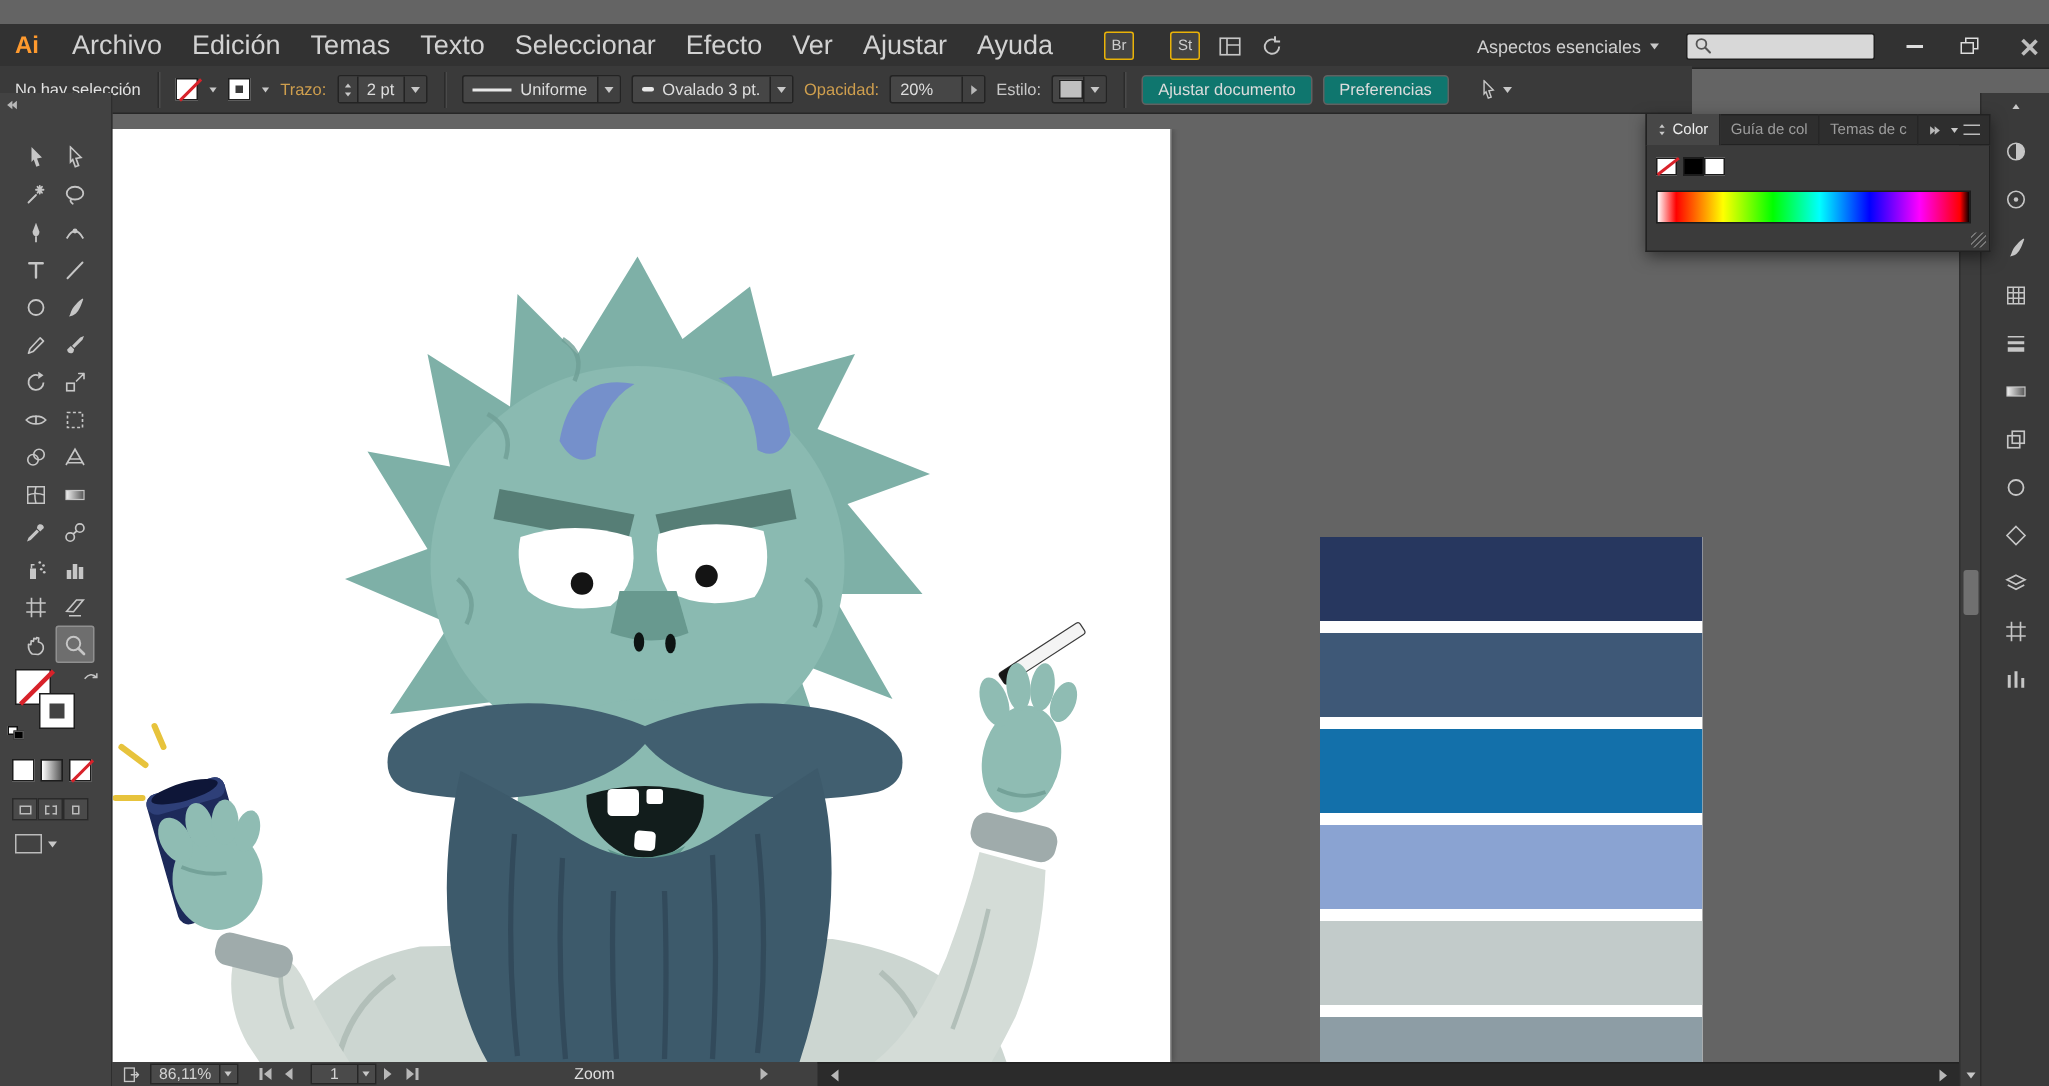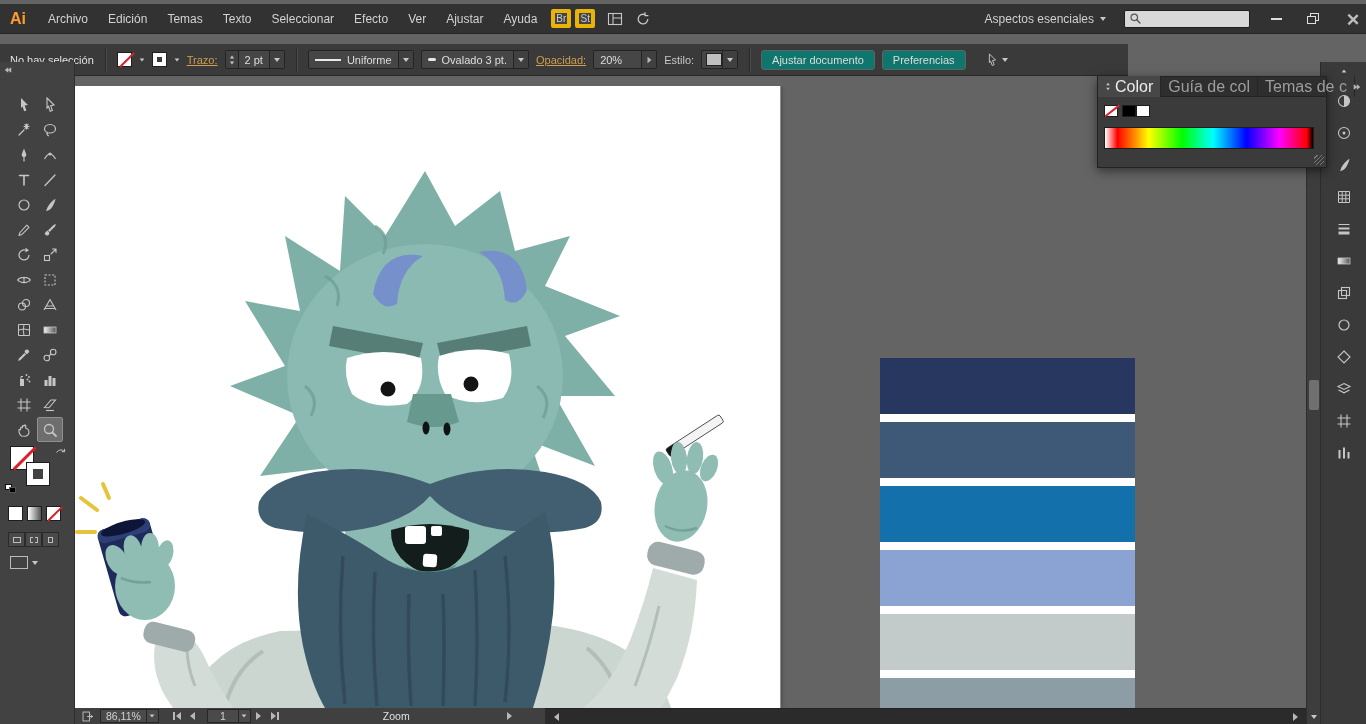--- a/index.html
+++ b/index.html
@@ -11,35 +11,35 @@
 .ti{width:16px;height:16px;color:#c6c6c6}
 .row{display:flex;align-items:center}
 
 
 .tri-d{width:0;height:0;border-left:3.5px solid transparent;border-right:3.5px solid transparent;border-top:4.5px solid #c8c8c8}
 .tri-u{width:0;height:0;border-left:3.5px solid transparent;border-right:3.5px solid transparent;border-bottom:4.5px solid #c8c8c8}
 .tri-l{width:0;height:0;border-top:4px solid transparent;border-bottom:4px solid transparent;border-right:5px solid #b8b8b8}
 .tri-r{width:0;height:0;border-top:4px solid transparent;border-bottom:4px solid transparent;border-left:5px solid #b8b8b8}
 
 
-#menubar{left:0;top:4px;width:1366px;height:30px;background:#323232;border-bottom:1px solid #252525;display:flex;align-items:center}
+#menubar{left:0;top:16px;width:1366px;height:30px;background:#323232;border-bottom:1px solid #252525;display:flex;align-items:center}
 #logo{color:#ff9a2e;font-weight:bold;font-size:16px;padding:0 12px 0 10px}
-.menu-item{padding:0 10px;font-size:12px;color:#d2d2d2;height:30px;display:flex;align-items:center;cursor:default}
-.qbtn{width:20px;height:19px;border:4px solid #eab308;background:#444;border-radius:2px;font-size:10px;color:#ccc;display:flex;align-items:center;justify-content:center;margin-left:4px}
+.menu-item{padding:0 10px;font-size:18px;color:#d2d2d2;height:30px;display:flex;align-items:center;cursor:default}
+.qbtn{width:20px;height:19px;border:1px solid #eab308;background:#444;border-radius:2px;font-size:10px;color:#ccc;display:flex;align-items:center;justify-content:center;margin-left:24px}
 .mb-ic{margin-left:12px;color:#b9b9b9}
 #workspace{position:absolute;right:260px;display:flex;align-items:center;gap:6px;font-size:12px;color:#d0d0d0}
 #searchbox{position:absolute;right:116px;width:126px;height:18px;background:#d8d8d8;border:1px solid #1f1f1f;border-radius:2px;display:flex;align-items:center;padding:0 4px;gap:4px}
 #searchbox input{flex:1;border:none;background:transparent;outline:none;font-size:11px;color:#333;width:90px}
 #winctl{position:absolute;right:6px;top:0;height:30px;display:flex;align-items:center;gap:22px}
 .wbtn{width:16px;height:14px;position:relative;display:flex;align-items:center;justify-content:center}
 
 
 #controlbar{left:0;top:44px;width:1128px;height:32px;background:#3a3a3a;border-bottom:1px solid #272727;display:flex;align-items:center;padding:0 10px;gap:7px;font-size:11px}
 .sep{width:1px;height:24px;background:#2b2b2b;box-shadow:1px 0 0 #4a4a4a;margin:0 4px}
-.cblink{color:#cf9f4e;text-decoration:underline;white-space:nowrap}
+.cblink{color:#cf9f4e;white-space:nowrap}
 .combo{display:flex;align-items:center;background:#464646;border:1px solid #232323;height:19px;border-radius:2px}
 .combo .val{padding:0 6px;color:#dedede;white-space:nowrap}
 .combo .dd{width:15px;align-self:stretch;border-left:1px solid #232323;display:flex;align-items:center;justify-content:center;background:#404040}
 .spin{display:flex;flex-direction:column;justify-content:center;gap:2px;width:13px;align-items:center;border-right:1px solid #232323;align-self:stretch;background:#404040}
 .spin .tri-u,.spin .tri-d{transform:scale(.7)}
 .chip{width:15px;height:15px;background:#fff;border:1px solid #1f1f1f;position:relative}
 .chip.none:before{content:"";position:absolute;left:-1px;top:6px;width:20px;height:2px;background:#d8222a;transform:rotate(-45deg)}
 .chip.strokechip:after{content:"";position:absolute;left:4px;top:4px;width:5px;height:5px;background:#3a3a3a}
 .btn{height:20px;padding:0 10px;background:#0f766e;border:1px solid #616161;border-radius:3px;color:#dcdcdc;display:flex;align-items:center;white-space:nowrap}
 .linepreview{width:26px;height:2px;background:#e8e8e8;margin-left:6px}
@@ -90,21 +90,21 @@
 #statusbar{left:75px;top:708px;width:1231px;height:16px;background:#404040;display:flex;align-items:center;font-size:10.5px;color:#d2d2d2}
 .scombo{display:flex;align-items:center;height:14px;background:#4a4a4a;border:1px solid #262626;margin-left:6px}
 .scombo .val{padding:0 5px;font-size:10.5px}
 .scombo .dd{width:12px;align-self:stretch;border-left:1px solid #262626;display:flex;align-items:center;justify-content:center}
 .navbtn{width:16px;height:14px;display:flex;align-items:center;justify-content:center;gap:1px}
 #hscroll{position:absolute;left:470px;top:0;width:761px;height:16px;background:#2b2b2b;border-top:1px solid #222;display:flex;align-items:center;justify-content:space-between;padding:0 3px}
 
 
 #colorpanel{left:1097px;top:76px;width:230px;height:92px;z-index:10;box-shadow:0 3px 10px rgba(0,0,0,.5)}
 #cp-head{height:21px;background:#2e2e2e;border:1px solid #222;display:flex;align-items:center}
-.ptab{height:21px;padding:0 7px;font-size:16px;color:#9d9d9d;display:flex;align-items:center;gap:4px;border-right:1px solid #262626;white-space:nowrap}
+.ptab{height:21px;padding:0 7px;font-size:10px;color:#9d9d9d;display:flex;align-items:center;gap:4px;border-right:1px solid #262626;white-space:nowrap}
 .ptab.active{background:#474747;color:#ececec}
 #cp-body{height:71px;background:#3b3b3b;border:1px solid #222;border-top:none;position:relative}
 .cchip{position:absolute;width:14px;height:12px;border:1px solid #1c1c1c}
 #spectrum{position:absolute;left:6px;top:30px;width:210px;height:22px;border:1px solid #1c1c1c;
  background:linear-gradient(90deg,#fff 0%,#f00 6%,#ff0 21%,#0f0 37%,#0ff 52%,#00f 68%,#f0f 84%,#f00 97%,#000 100%)}
 #grip{position:absolute;right:2px;bottom:2px;width:10px;height:10px;
  background:repeating-linear-gradient(135deg,transparent 0 2px,#777 2px 3px)}
 .updown{display:flex;flex-direction:column;gap:1px}
 .updown .tri-u,.updown .tri-d{transform:scale(.6)}
 .dblchev-r{display:flex}

